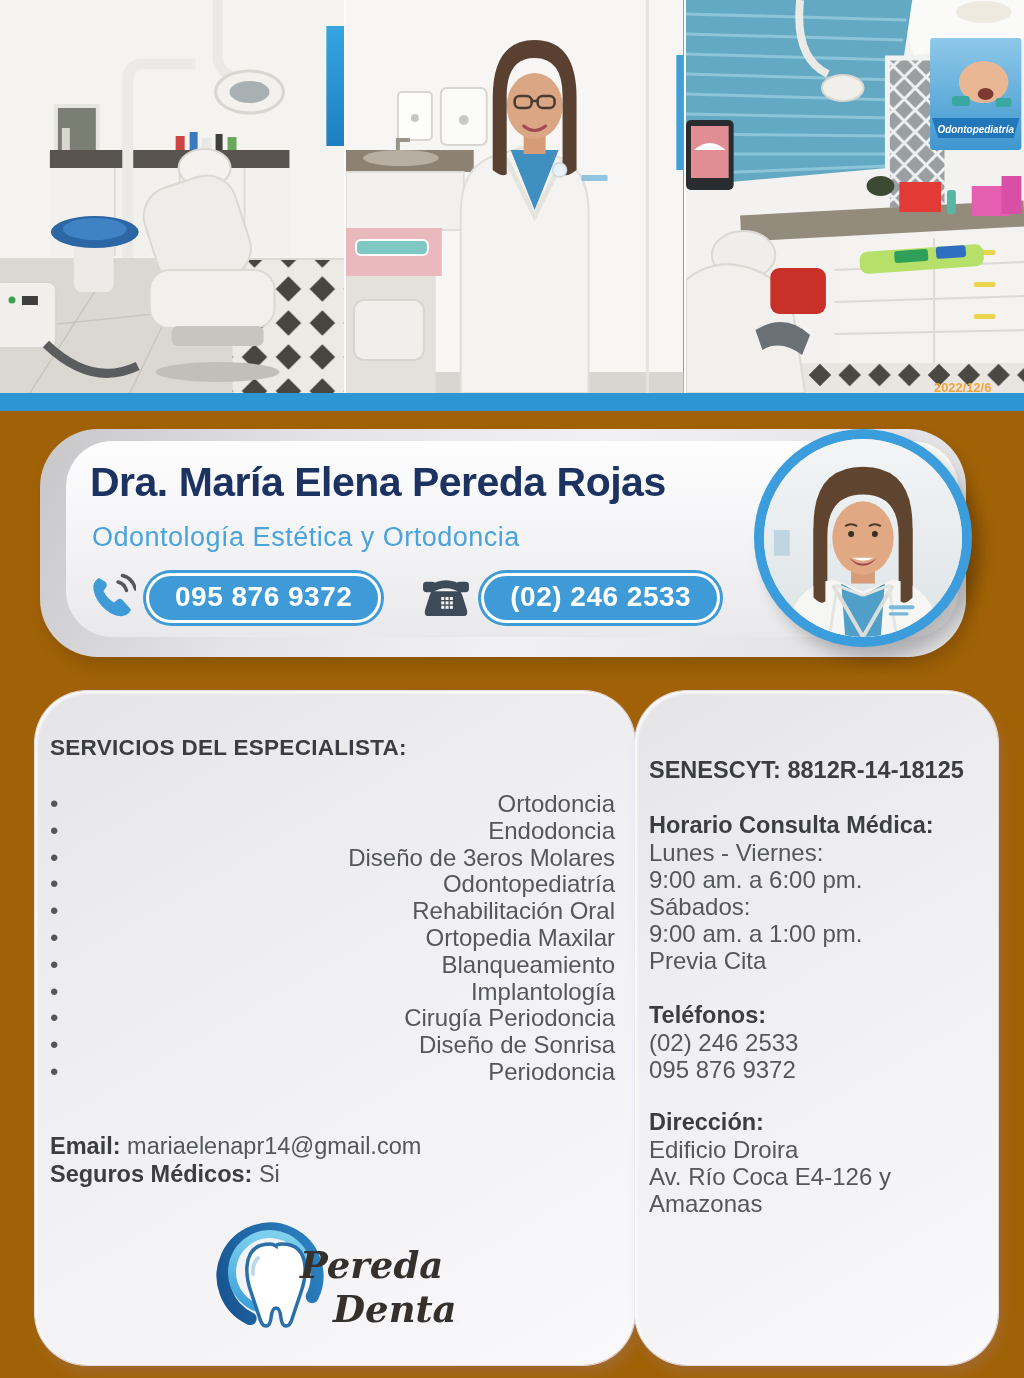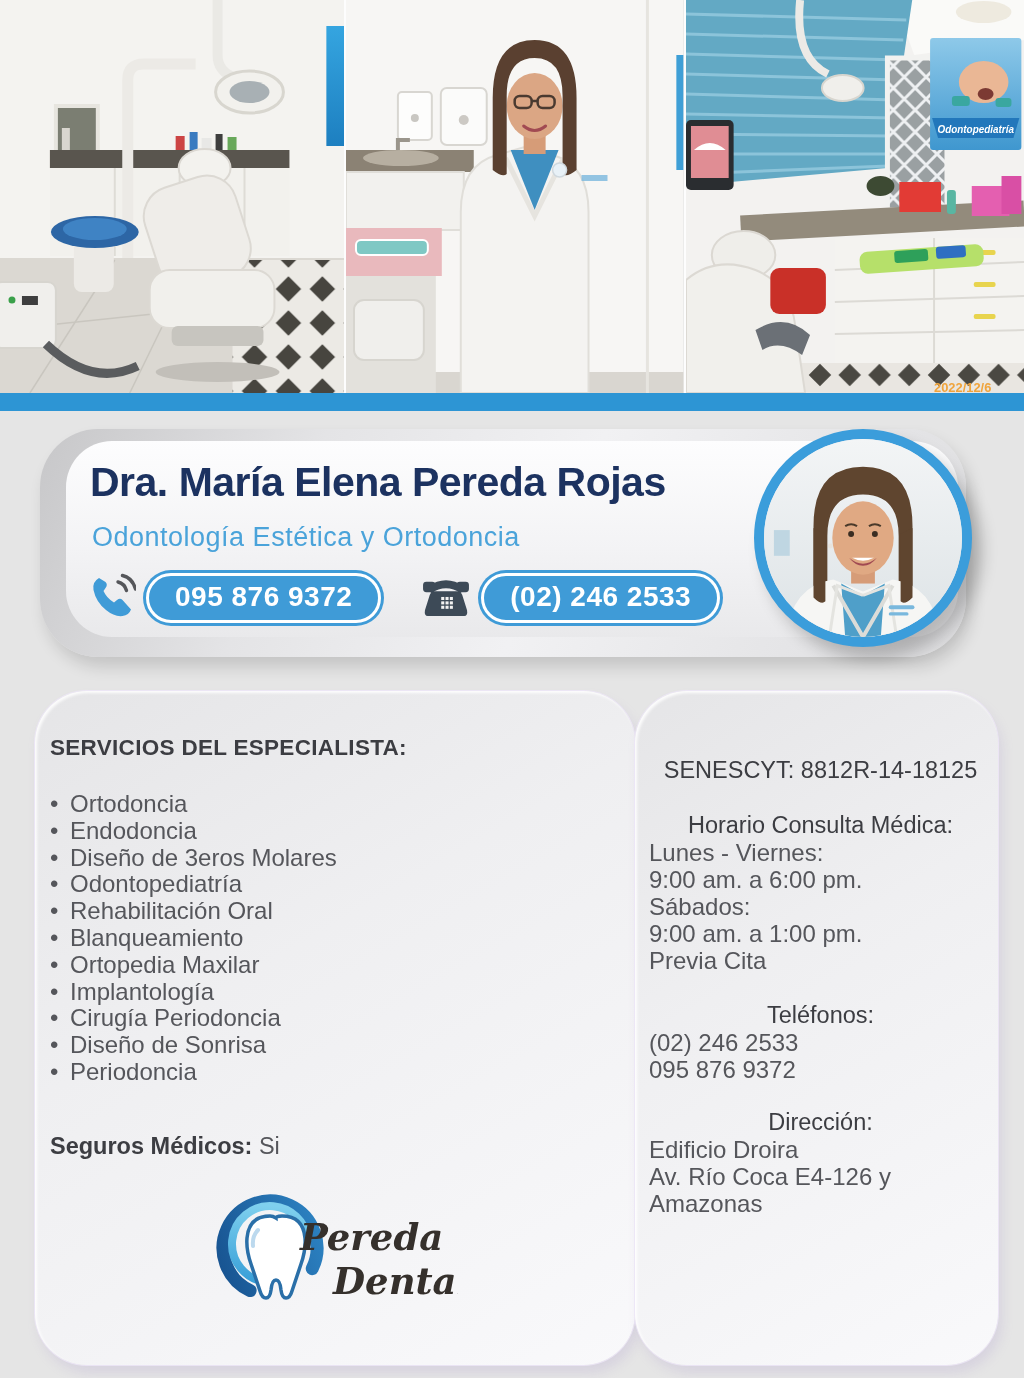--- a/index.html
+++ b/index.html
@@ -1,18 +1,18 @@
 <!DOCTYPE html>
 <html><head>
 <meta charset="utf-8">
 <style>
   html,body{margin:0;padding:0;background:#ffffff;}
   .page{
     position:relative;width:1024px;height:1378px;margin:0 auto;
-    background:#e5e5e5;overflow:hidden;
+    background:#a16207;overflow:hidden;
     font-family:"Liberation Sans",sans-serif;
   }
   
   .photos{display:flex;height:393px;width:1024px;}
   .photo{position:relative;height:393px;overflow:hidden;}
   .photo svg{display:block;width:100%;height:100%;}
   .photo-1{width:345px;}
   .photo-2{width:338px;border-left:2px solid #fdfdfd;}
   .photo-3{width:339px;border-left:2px solid #fdfdfd;}
   .blue-strip{height:18px;width:1024px;background:#2d95d4;}
@@ -55,32 +55,32 @@
   .card{
     border-radius:52px;box-sizing:border-box;
     background:linear-gradient(150deg,#e5e5e7 0%,#efeff1 40%,#f9f9fb 100%);
     box-shadow:inset 2px 2px 3px rgba(255,255,255,.9),
                0 0 0 1px rgba(236,230,246,.9),
                4px 8px 12px rgba(160,140,200,.20);
   }
   .card-services{width:600px;height:674px;padding:44px 20px 0 15px;}
   .card-info{width:363px;height:674px;padding:66px 6px 0 14px;}
   .card-heading{font-size:22.5px;font-weight:bold;color:#3c3d42;letter-spacing:.3px;}
-  .service-list{list-style:none;margin:30px 0 0 0;padding:0;}
+  .service-list{list-style:none;margin:30px 0 0 0;padding:0;text-align:right;}
   .service-list li{
     font-size:24px;color:#55565b;line-height:26.8px;padding-left:20px;position:relative;
   }
   .service-list li::before{
     content:"•";position:absolute;left:0;top:0;color:#55565b;
   }
   .contact-lines{margin-top:46px;font-size:23.5px;color:#55565b;line-height:28px;}
   .contact-lines b{color:#3c3d42;}
   .logo-box{margin:26px 0 0 0;text-align:center;}
   .info-block{font-size:24px;color:#55565b;line-height:27px;}
-  .info-heading{font-weight:normal;color:#3c3d42;font-size:23.5px;text-align:center;}
+  .info-heading{font-weight:bold;color:#3c3d42;font-size:23.5px;}
   .gap28{height:28px;}
   .gap26{height:26px;}
 </style>
 </head>
 <body>
 
 <div class="page">
 
   <div class="photos">
 
@@ -326,28 +326,32 @@
   <div class="cards">
 
     <div class="card card-services">
       <div class="card-heading">SERVICIOS DEL ESPECIALISTA:</div>
       <ul class="service-list">
         <li>Ortodoncia</li>
         <li>Endodoncia</li>
         <li>Diseño de 3eros Molares</li>
         <li>Odontopediatría</li>
         <li>Rehabilitación Oral</li>
+        <li>Ortopedia Maxilar</li>
         <li>Blanqueamiento</li>
-        <li>Ortopedia Maxilar</li>
         <li>Implantología</li>
         <li>Cirugía Periodoncia</li>
         <li>Diseño de Sonrisa</li>
         <li>Periodoncia</li>
       </ul>
       <div class="contact-lines">
+        <div>
+          <b>Email:</b>
+          <span>mariaelenapr14@gmail.com</span>
+        </div>
         <div>
           <b>Seguros Médicos:</b>
           <span>Si</span>
         </div>
       </div>
       <div class="logo-box">
         <svg width="250" height="128" viewBox="0 0 250 128">
           <defs>
             <linearGradient id="sw1" x1="0" y1="0" x2="1" y2="1">
               <stop offset="0" stop-color="#2e86c6"></stop>

